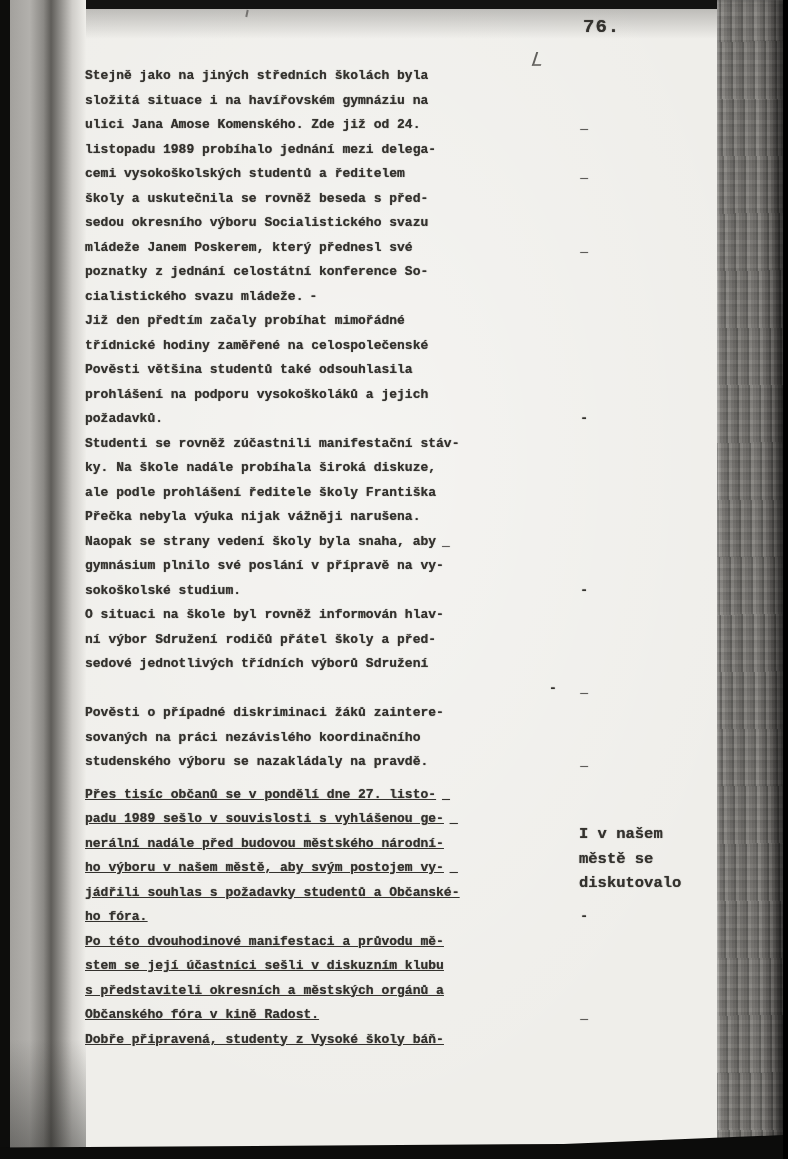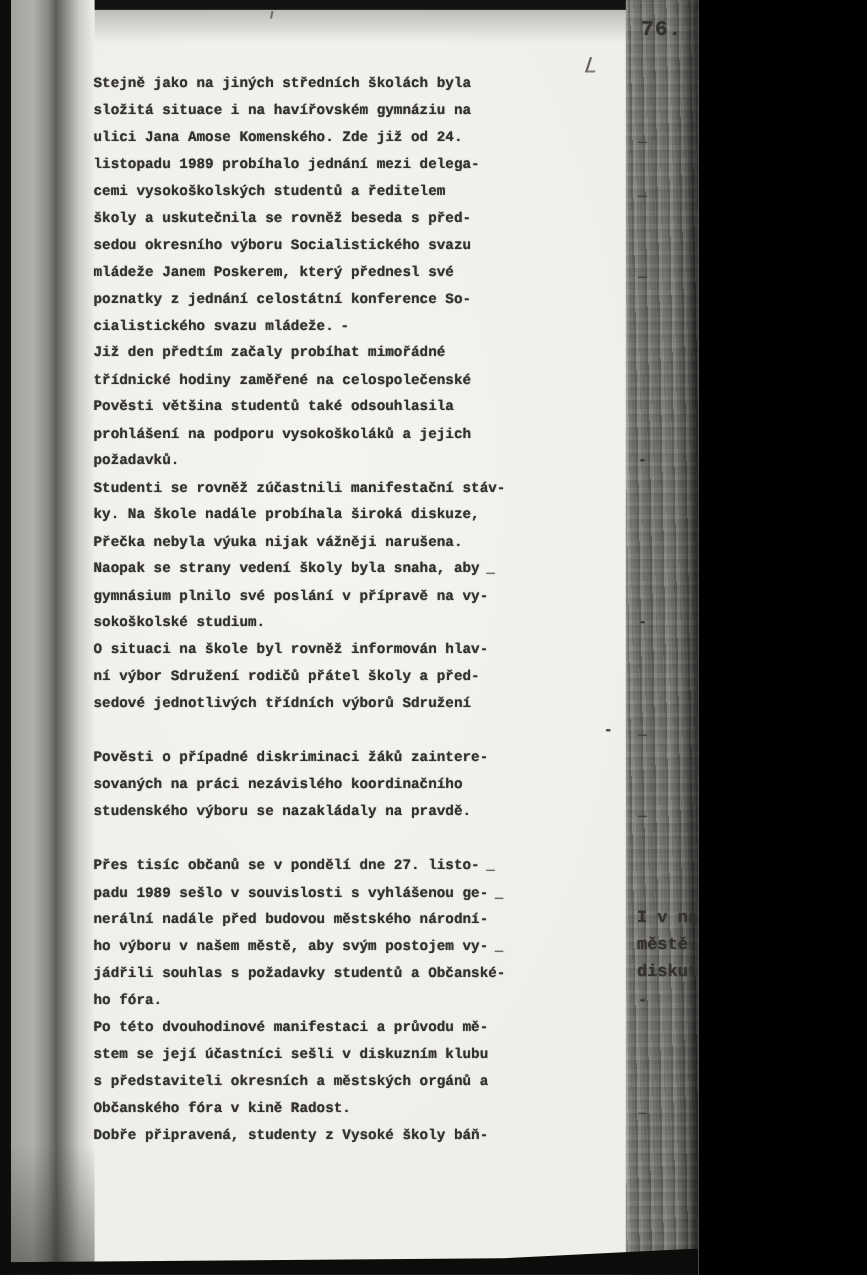--- a/index.html
+++ b/index.html
@@ -1,18 +1,18 @@
 <!DOCTYPE html>
 <html><head>
 <meta charset="utf-8">
 <style>
   html, body { margin: 0; padding: 0; background: #000; }
   .scan {
     position: relative;
-    width: 635px;
+    width: 783px;
     height: 1159px;
     background:
       radial-gradient(ellipse at 45% 40%, rgba(255,255,255,0.35), rgba(0,0,0,0) 70%),
       #efeeea;
     overflow: hidden;
     font-family: "Liberation Mono", "DejaVu Sans Mono", monospace;
   }
   
   .top-bar {
     position: absolute; top: 0; left: 0; width: 100%; height: 9px;
@@ -72,21 +72,21 @@
   }
   .page-number {
     position: absolute; left: 583px; top: 16px;
     font-size: 19px; letter-spacing: 1px;
   }
   .body-text {
     position: absolute; left: 85px; top: 64px; width: 505px;
     font-size: 13px;
   }
   .paragraph { margin: 0; }
-  .paragraph + .paragraph { margin-top: 25px; }
+  .paragraph + .paragraph { margin-top: 8px; text-decoration: underline; }
   .line {
     position: relative;
     height: 24.5px; line-height: 24.5px;
     white-space: pre;
   }
   .line .mark { }
   .line .mark.right { position: absolute; right: 2px; top: 0; }
   .line .mark.inline { margin-left: 6px; }
   .margin-note {
     position: absolute; left: 579px; width: 180px;
@@ -143,20 +143,21 @@
         <div class="line"><span>Pověsti většina studentů také odsouhlasila</span><span class="mark right"></span></div>
 
         <div class="line"><span>prohlášení na podporu vysokoškoláků a jejich</span><span class="mark right"></span></div>
 
         <div class="line"><span>požadavků.</span><span class="mark right">-</span></div>
 
         <div class="line"><span>Studenti se rovněž zúčastnili manifestační stáv-</span><span class="mark right"></span></div>
 
         <div class="line"><span>ky. Na škole nadále probíhala široká diskuze,</span><span class="mark right"></span></div>
 
+        <div class="line"><span>ale podle prohlášení ředitele školy Františka</span><span class="mark right"></span></div>
 
         <div class="line"><span>Přečka nebyla výuka nijak vážněji narušena.</span><span class="mark right"></span></div>
 
         <div class="line"><span>Naopak se strany vedení školy byla snaha, aby</span><span class="mark inline">_</span></div>
 
         <div class="line"><span>gymnásium plnilo své poslání v přípravě na vy-</span><span class="mark right"></span></div>
 
         <div class="line"><span>sokoškolské studium.</span><span class="mark right">-</span></div>
 
         <div class="line"><span>O situaci na škole byl rovněž informován hlav-</span><span class="mark right"></span></div>

